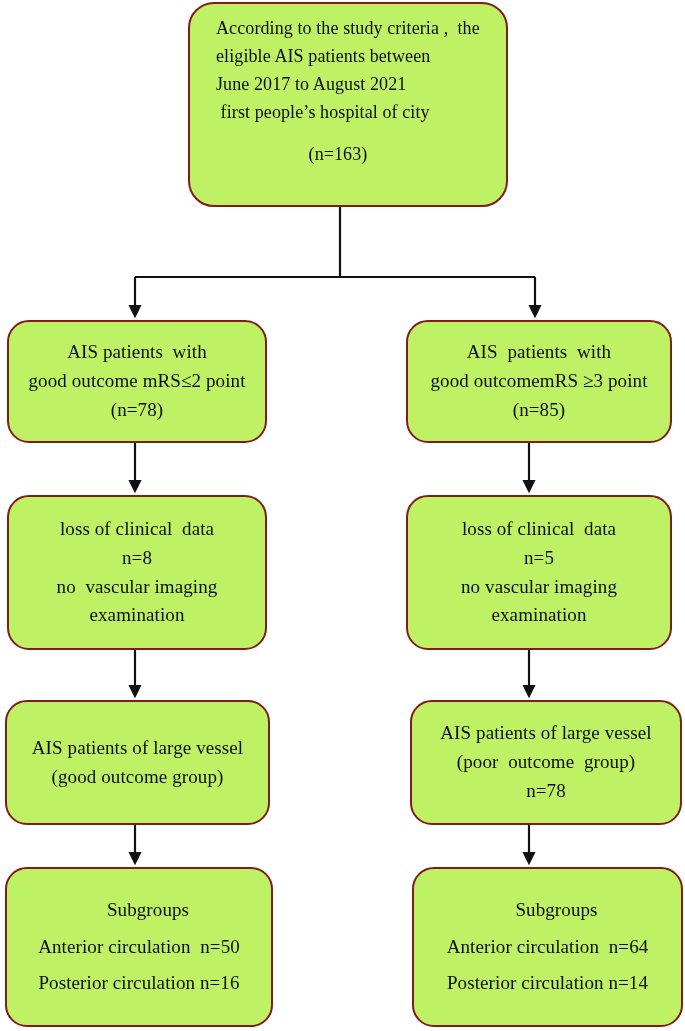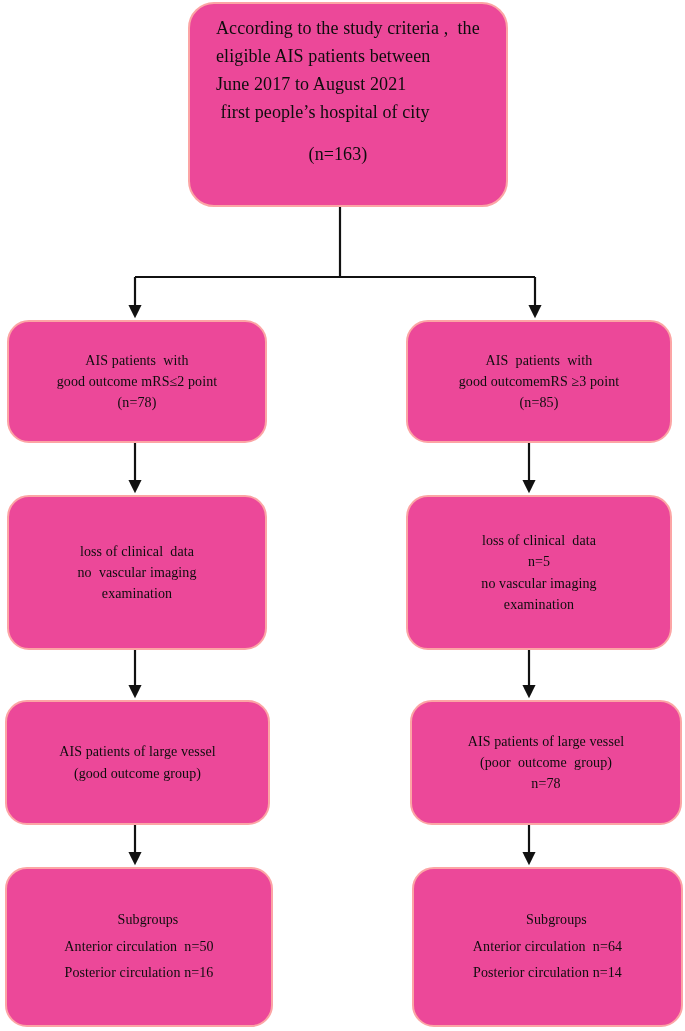--- a/index.html
+++ b/index.html
@@ -20,30 +20,30 @@
     position: absolute;
     left: 0;
     top: 0;
     width: 685px;
     height: 1031px;
     pointer-events: none;
   }
   .node {
     position: absolute;
     box-sizing: border-box;
-    border: 2px solid #fca5a5;
+    border: 2px solid #7f1d1d;
     border-radius: 22px;
-    background: #ec4899;
+    background: #bef264;
     display: flex;
     flex-direction: column;
     justify-content: center;
     z-index: 2;
   }
   .node .line {
-    font-size: 14px;
+    font-size: 19px;
     line-height: 1.52;
     white-space: pre;
     color: #0d0d0d;
     letter-spacing: 0.1px;
   }
   .node.center .line { text-align: center; }
   .node.lead .line { text-align: left; }
 
   
   #node-enrollment {
@@ -139,20 +139,21 @@
   </div>
 
   <div class="node center" id="node-poor-outcome">
     <div class="line">AIS  patients  with</div>
     <div class="line">good outcomemRS ≥3 point</div>
     <div class="line">(n=85)</div>
   </div>
 
   <div class="node center" id="node-good-excluded">
     <div class="line">loss of clinical  data</div>
+    <div class="line">n=8</div>
     <div class="line">no  vascular imaging</div>
     <div class="line">examination</div>
   </div>
 
   <div class="node center" id="node-poor-excluded">
     <div class="line">loss of clinical  data</div>
     <div class="line">n=5</div>
     <div class="line">no vascular imaging</div>
     <div class="line">examination</div>
   </div>

